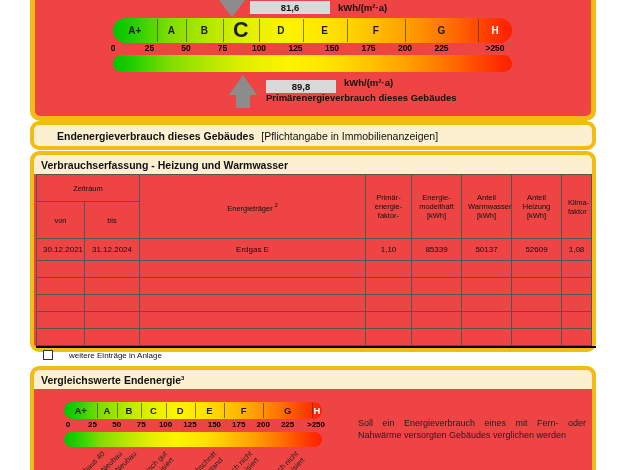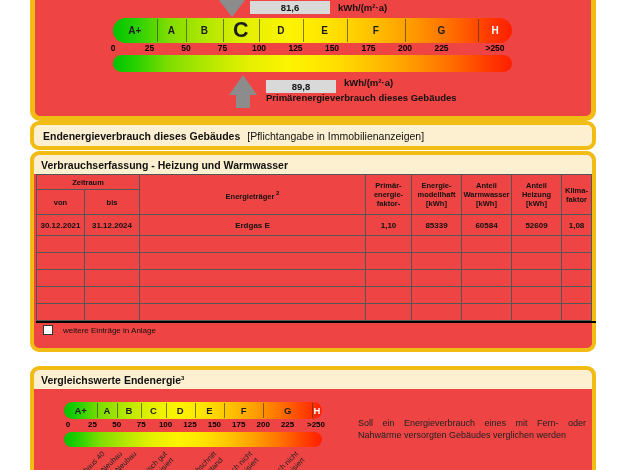--- a/index.html
+++ b/index.html
@@ -20,36 +20,36 @@
   .tick{position:absolute;transform:translateX(-50%);font-weight:bold;color:#000;}
   .valbox{position:absolute;background:#D9D9D9;display:flex;align-items:center;
           justify-content:center;font-size:9.5px;font-weight:bold;}
   .unitlbl{position:absolute;font-size:9.5px;font-weight:bold;}
   .tri-down{position:absolute;width:0;height:0;border-left:17px solid transparent;
             border-right:17px solid transparent;border-top:22px solid #8C8C8C;}
   .tri-up{position:absolute;width:0;height:0;border-left:14px solid transparent;
           border-right:14px solid transparent;border-bottom:20px solid #8C8C8C;}
   .stem{position:absolute;background:#8C8C8C;}
   
-  #endbar{display:flex;align-items:center;padding:0 0 0 9px;font-size:10.5px;}
+  #endbar{display:flex;align-items:center;padding:0 0 0 23px;font-size:10.5px;}
   #endbar .t1{font-weight:bold;}
   #endbar .t2{margin-left:7px;}
   #endbar .vb{margin-left:auto;margin-right:46px;width:116px;height:18px;
               background:#D9D9D9;display:flex;align-items:center;justify-content:center;
               font-size:10px;font-weight:normal;}
   
   #vtable{border-collapse:collapse;margin:0 0 0 2px;table-layout:fixed;width:555px;}
-  #vtable th,#vtable td{border:1px solid #555;font-weight:bold;font-size:7.5px;
-     text-align:center;vertical-align:middle;padding:0;line-height:9px;overflow:hidden;}
+  #vtable th,#vtable td{border:1px solid #555;font-weight:normal;font-size:7.5px;
+     text-align:center;vertical-align:middle;padding:6px;line-height:9px;overflow:hidden;}
   #vtable td{font-size:8px;}
   th.zspan{border-bottom:none;height:14px;}
   tr.vonbis th{border-top:none;height:24px;}
   tr.datarow{height:21px;}
   tr.emptyrow{height:17px;}
-  #chkrow{display:flex;align-items:center;gap:10px;border-top:2px solid #000;
+  #chkrow{display:flex;align-items:center;gap:16px;border-top:2px solid #000;
           margin:0 0 0 2px;width:553px;height:14px;padding-left:7px;font-size:8px;}
   #chkbox{width:8px;height:8px;border:1px solid #333;background:#fff;}
   .rotlbl{position:absolute;transform-origin:100% 0;transform:rotate(-45deg);
           font-size:7.5px;line-height:8.5px;white-space:nowrap;text-align:right;color:#222;}
   .rotlbl span{display:block;}
   #cmptext{position:absolute;left:358px;top:417px;width:228px;font-size:9px;
            line-height:12px;text-align:justify;color:#222;}
   #cmptext p{margin:0 0 2px 0;}
   sup{font-size:6px;}
 </style>
@@ -136,21 +136,21 @@
           <tr class="vonbis">
             <th>von</th>
             <th>bis</th>
           </tr>
           <tr class="datarow">
             <td>30.12.2021</td>
             <td>31.12.2024</td>
             <td>Erdgas E</td>
             <td>1,10</td>
             <td>85339</td>
-            <td>60584</td>
+            <td>50137</td>
             <td>52609</td>
             <td>1,08</td>
           </tr>
           <tr class="emptyrow">
             <td></td>
             <td></td>
             <td></td>
             <td></td>
             <td></td>
             <td></td>

